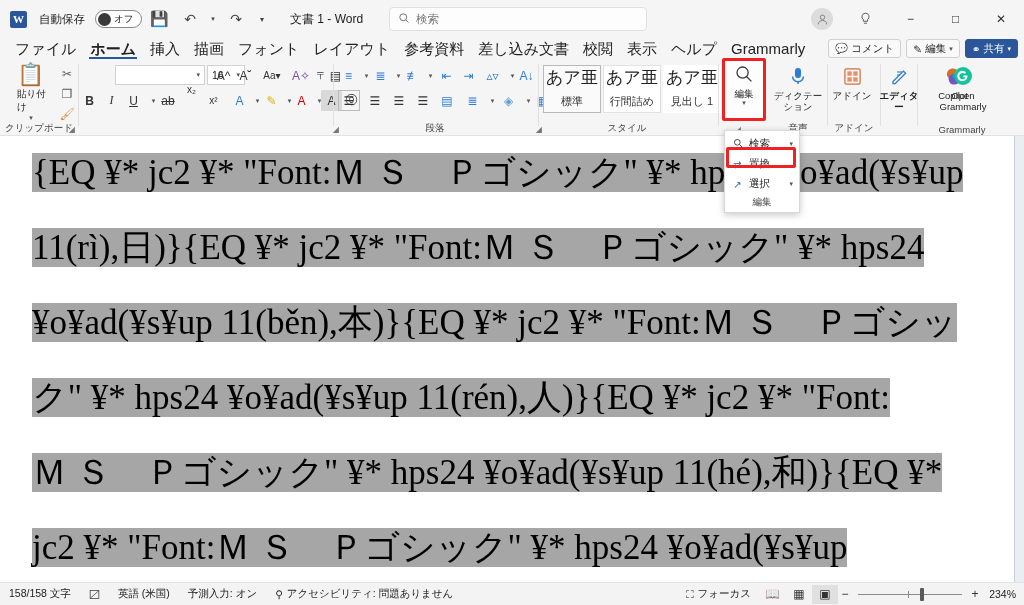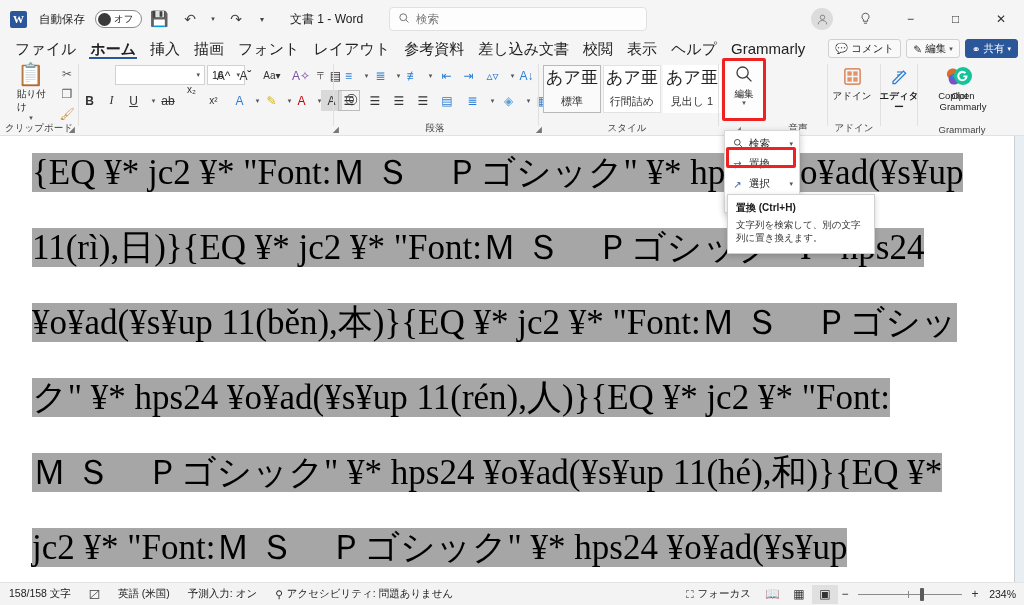--- a/index.html
+++ b/index.html
@@ -461,20 +461,30 @@
               <line x1="12.8" y1="12.8" x2="17.4" y2="17.4" stroke="#3a3a3a" stroke-width="1.3"></line>
             </svg>
         </span>
         <span class="bl">編集</span>
         <span class="caret">▾</span>
       </div>
       <div class="grp-label"></div>
     </div>
 
     <div class="grp" style="left:769px; width:58px;">
+      <div class="bigbtn" style="left:1px;">
+        <span class="bi" style="color:#2b7cd3;">
+          <svg width="18" height="20" viewBox="0 0 18 20">
+              <rect x="6" y="2" width="6" height="10" rx="3" fill="#2b7cd3"></rect>
+              <path d="M3.6 10.4a5.4 5.4 0 0 0 10.8 0" fill="none" stroke="#2b7cd3" stroke-width="1.4"></path>
+              <line x1="9" y1="15.8" x2="9" y2="18" stroke="#2b7cd3" stroke-width="1.4"></line>
+            </svg>
+        </span>
+        <span class="bl">ディクテーション</span>
+      </div>
       <div class="grp-label">音声</div>
     </div>
     <div class="grp-sep" style="left:827px;"></div>
 
     <div class="grp" style="left:828px; width:52px;">
       <div class="bigbtn" style="left:-2px; width:52px;">
         <span class="bi">
           <svg width="19" height="19" viewBox="0 0 20 20">
               <rect x="2" y="2" width="16" height="16" rx="1.5" fill="none" stroke="#d1703c" stroke-width="1.3"></rect>
               <rect x="4.6" y="4.6" width="4.6" height="4.6" fill="#e3936a"></rect>
@@ -571,24 +581,20 @@
     </div>
     <div class="dd-item">
       <span class="dd-ico">↗</span>
       <span>選択</span>
       <span class="dd-caret">▾</span>
     </div>
     <div class="dd-footer">編集</div>
   </div>
   <div class="replace-highlight"></div>
 
-  <div class="tooltip">
-    <div class="tt-title">置換 (Ctrl+H)</div>
-    <div class="tt-body">文字列を検索して、別の文字列に置き換えます。</div>
-  </div>
 
   <div class="statusbar">
     <div class="sb-item">158/158 文字</div>
     <div class="sb-item">
       <svg width="11" height="11" viewBox="0 0 14 14">
           <rect x="1.5" y="2" width="11" height="10" fill="none" stroke="#444" stroke-width="1"></rect>
           <line x1="1.5" y1="12" x2="12.5" y2="2" stroke="#444" stroke-width="1"></line>
         </svg>
     </div>
     <div class="sb-item">英語 (米国)</div>

